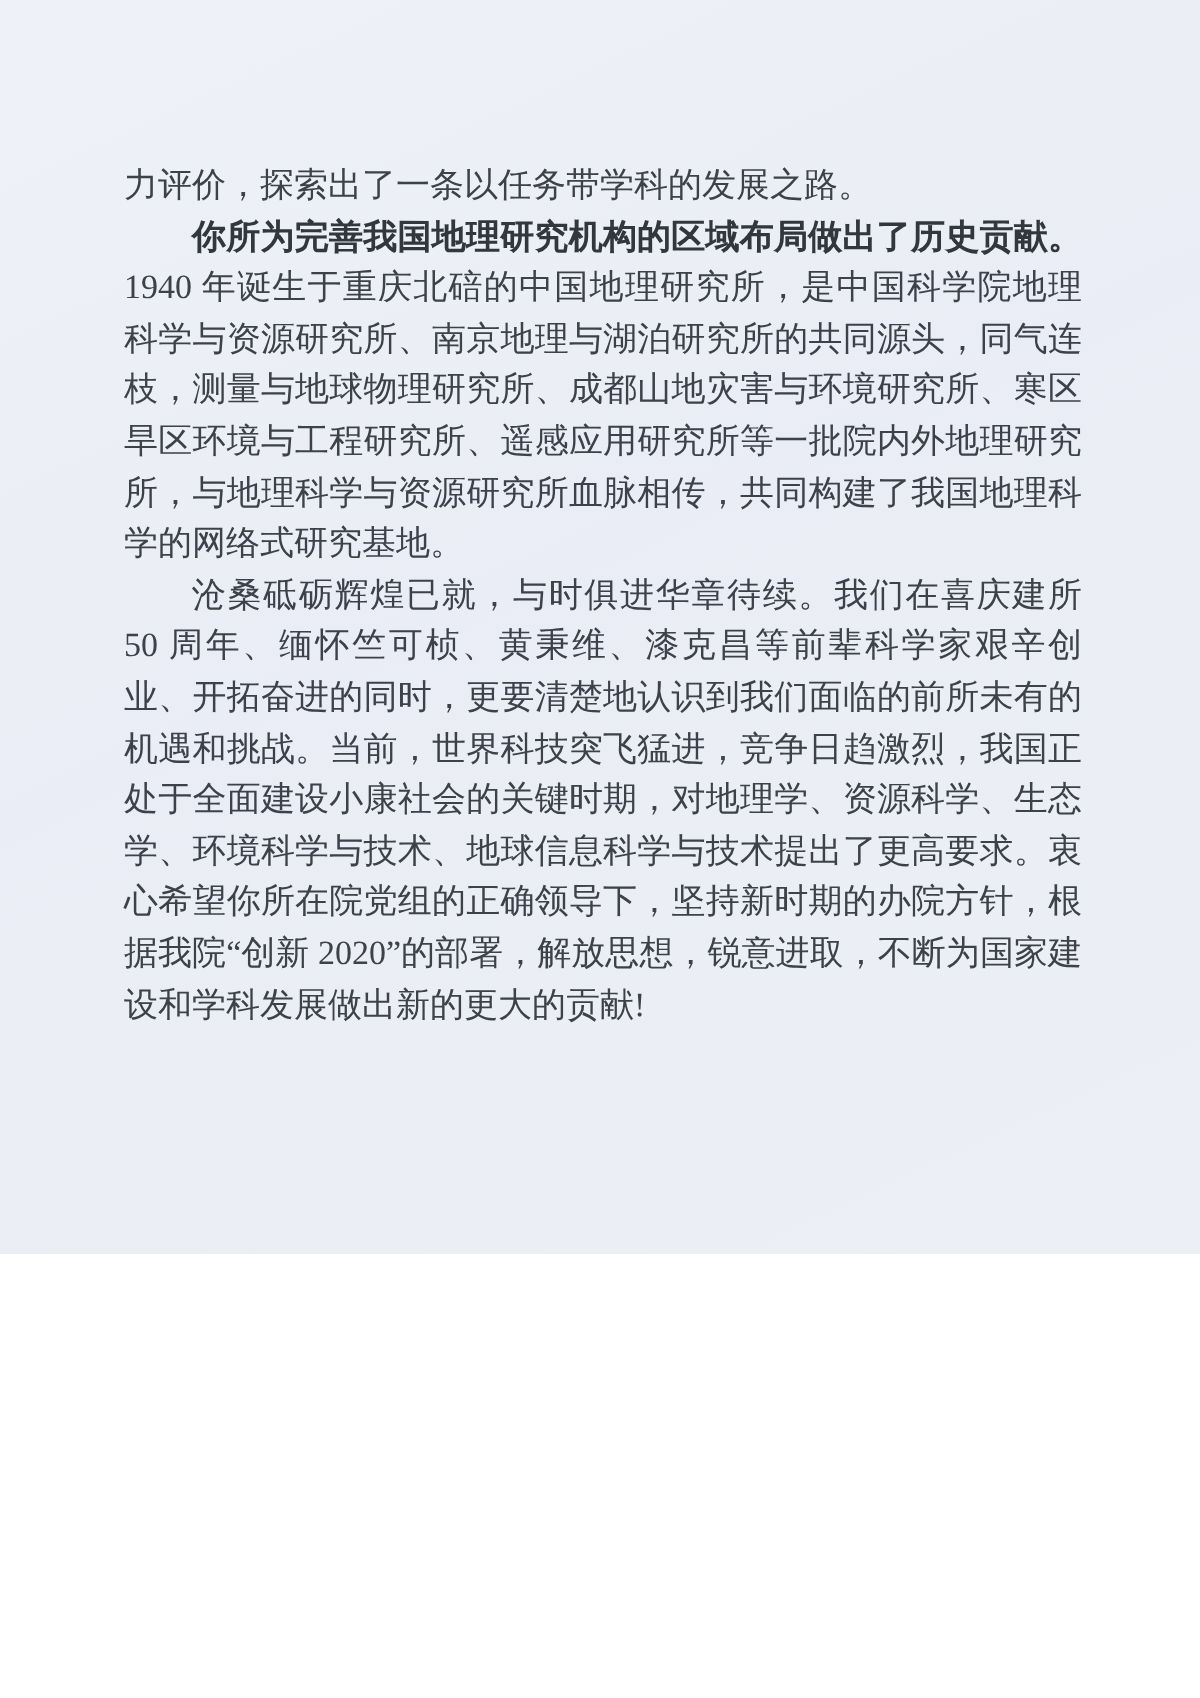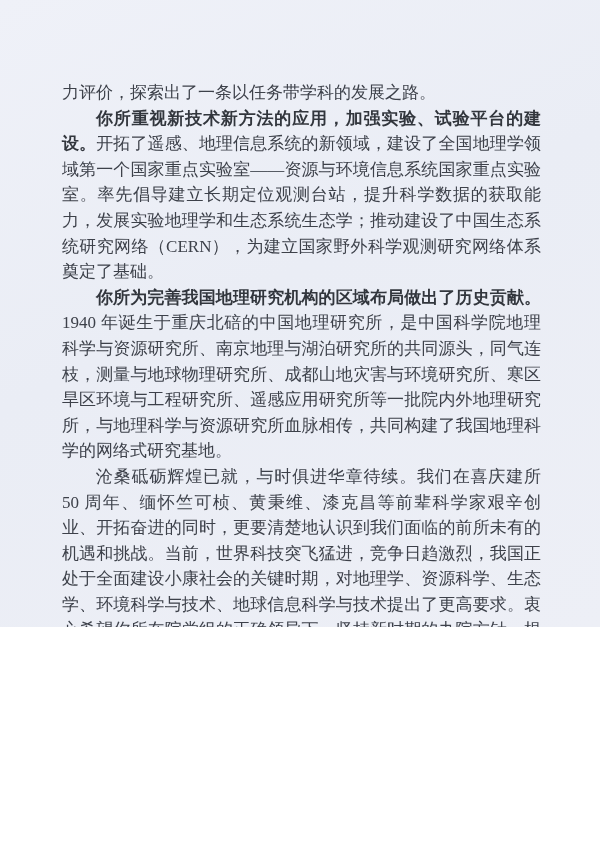--- a/index.html
+++ b/index.html
@@ -48,21 +48,20 @@
     font-weight: bold;
   }
 </style>
 </head>
 <body>
 
 <div class="page">
 
   <div class="letter-body">
     <p class="para no-indent"><span>力评价，探索出了一条以任务带学科的发展之路。</span></p>
-    <p class="para"><span class="lead">你所重视新技术新方法的应用，加强实验、试验平台的建设。</span><span>开拓了遥感、地理信息系统的新领域，建设了全国地理学领域第一个国家重点实验室——资源与环境信息系统国家重点实验室。率先倡导建立长期定位观测台站，提升科学数据的获取能力，发展实验地理学和生态系统生态学；推动建设了中国生态系统研究网络（CERN），为建立国家野外科学观测研究网络体系奠定了基础。</span></p>
     <p class="para"><span class="lead">你所为完善我国地理研究机构的区域布局做出了历史贡献。</span><span>1940 年诞生于重庆北碚的中国地理研究所，是中国科学院地理科学与资源研究所、南京地理与湖泊研究所的共同源头，同气连枝，测量与地球物理研究所、成都山地灾害与环境研究所、寒区旱区环境与工程研究所、遥感应用研究所等一批院内外地理研究所，与地理科学与资源研究所血脉相传，共同构建了我国地理科学的网络式研究基地。</span></p>
     <p class="para"><span>沧桑砥砺辉煌已就，与时俱进华章待续。我们在喜庆建所 50 周年、缅怀竺可桢、黄秉维、漆克昌等前辈科学家艰辛创业、开拓奋进的同时，更要清楚地认识到我们面临的前所未有的机遇和挑战。当前，世界科技突飞猛进，竞争日趋激烈，我国正处于全面建设小康社会的关键时期，对地理学、资源科学、生态学、环境科学与技术、地球信息科学与技术提出了更高要求。衷心希望你所在院党组的正确领导下，坚持新时期的办院方针，根据我院“创新 2020”的部署，解放思想，锐意进取，不断为国家建设和学科发展做出新的更大的贡献!</span></p>
   </div>
 
   <div class="date-line">提升科学数据的获取能力</div>
 
   <div class="seal">
     <svg viewBox="0 0 200 200" xmlns="http://www.w3.org/2000/svg">
       <defs>
         <path id="sealTopArc" d="M 62.1 103.3 A 38 38 0 1 1 137.9 103.3" fill="none"></path>

